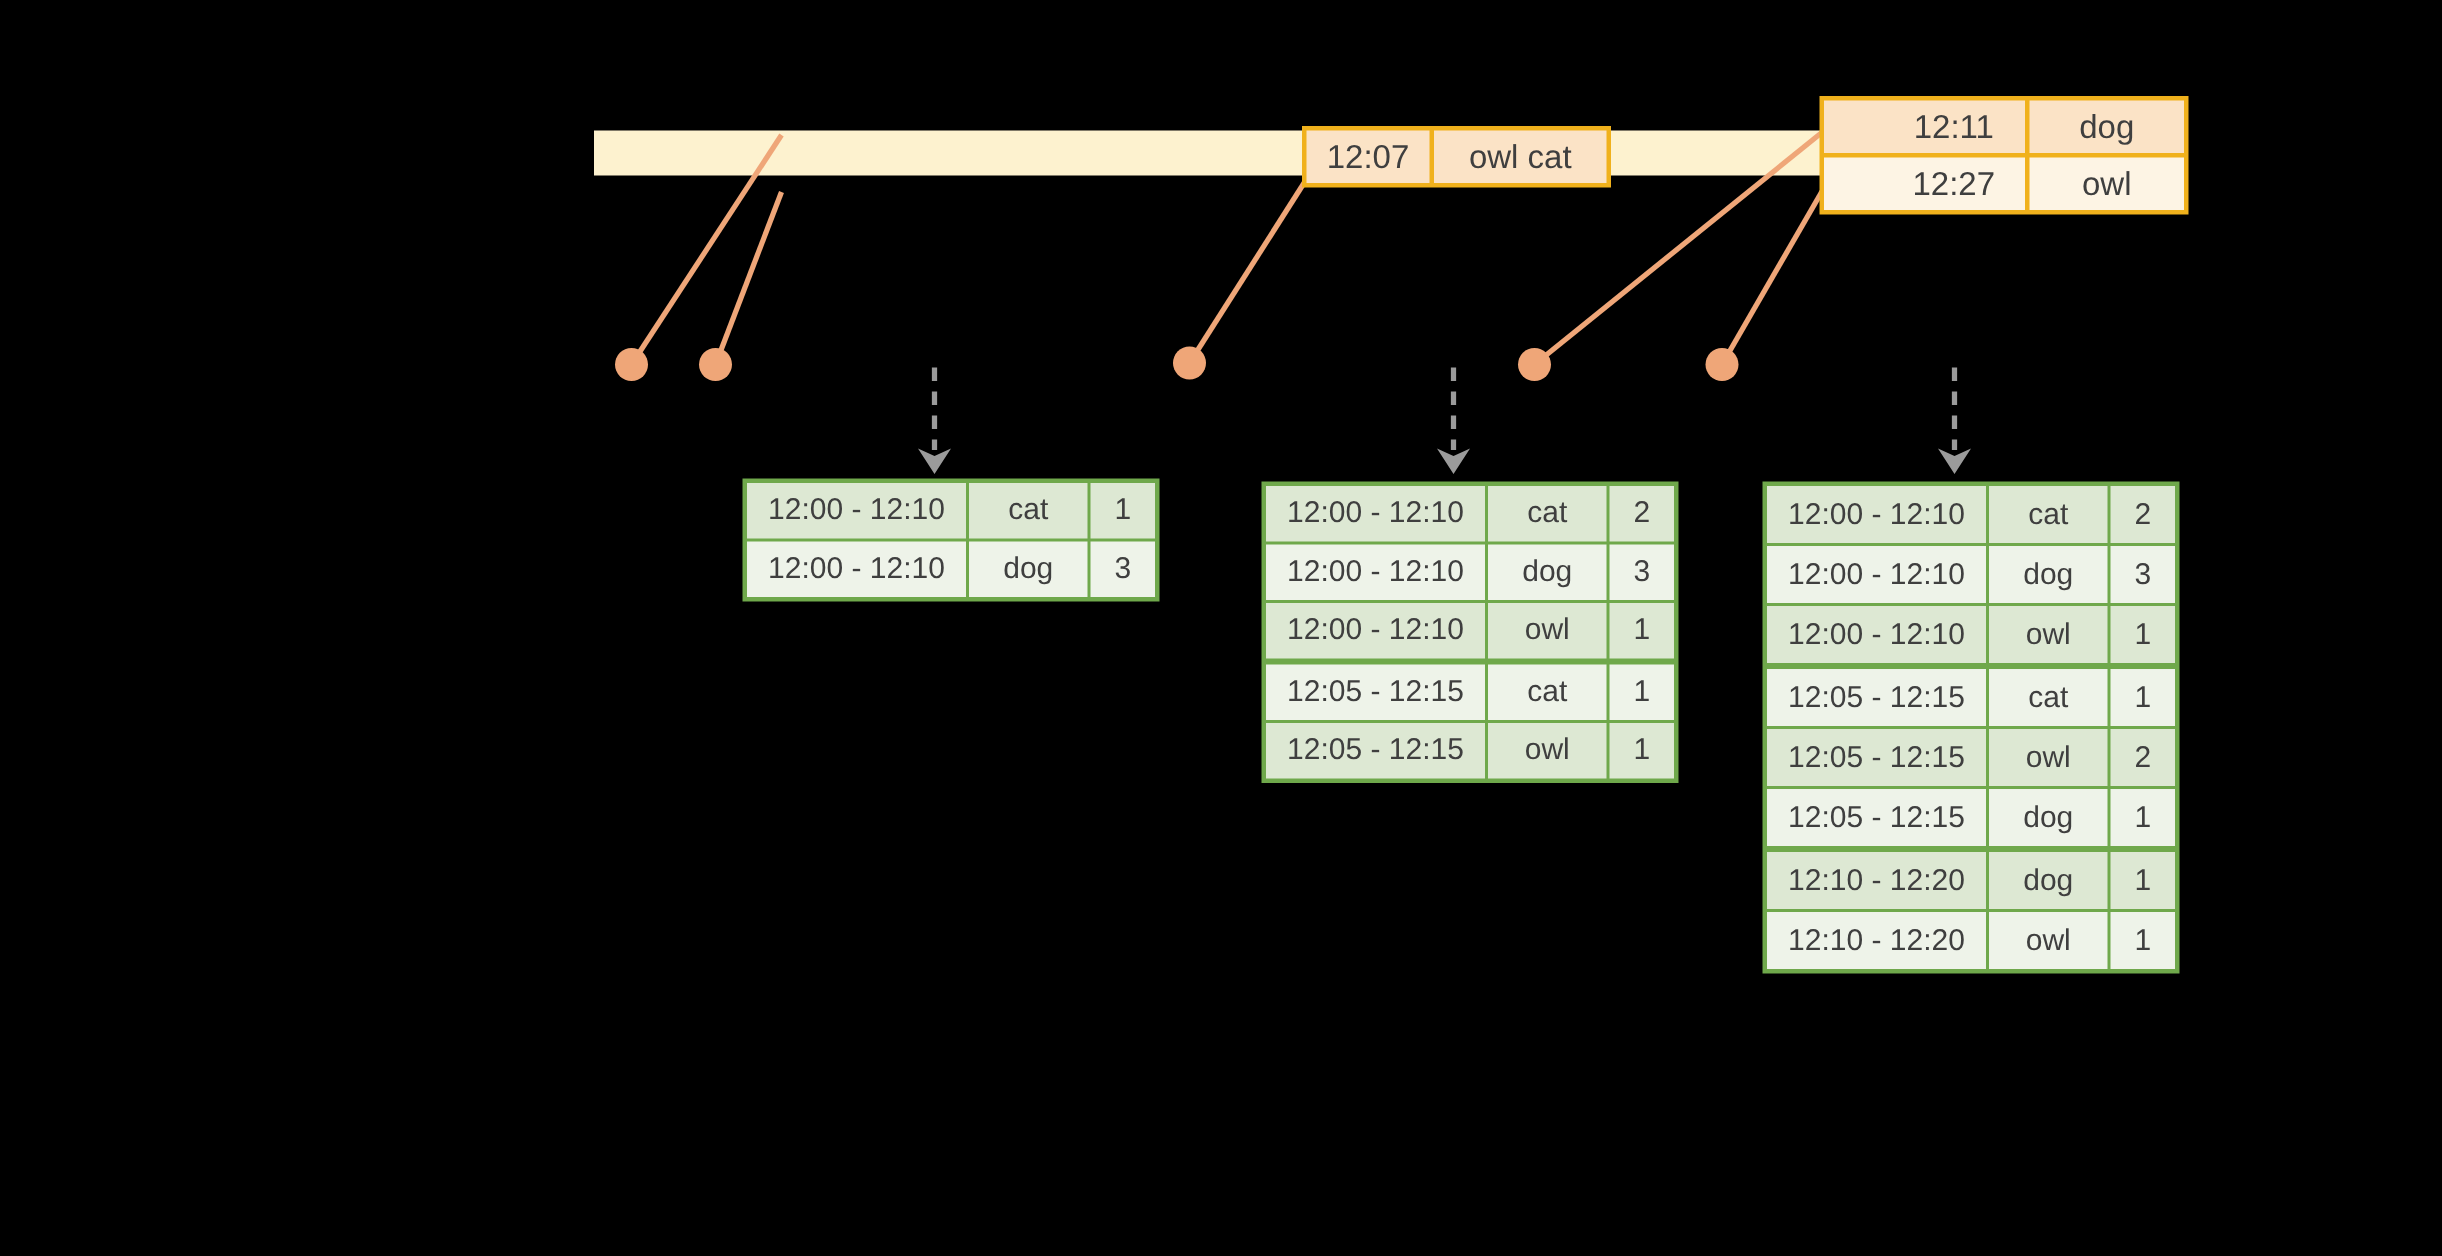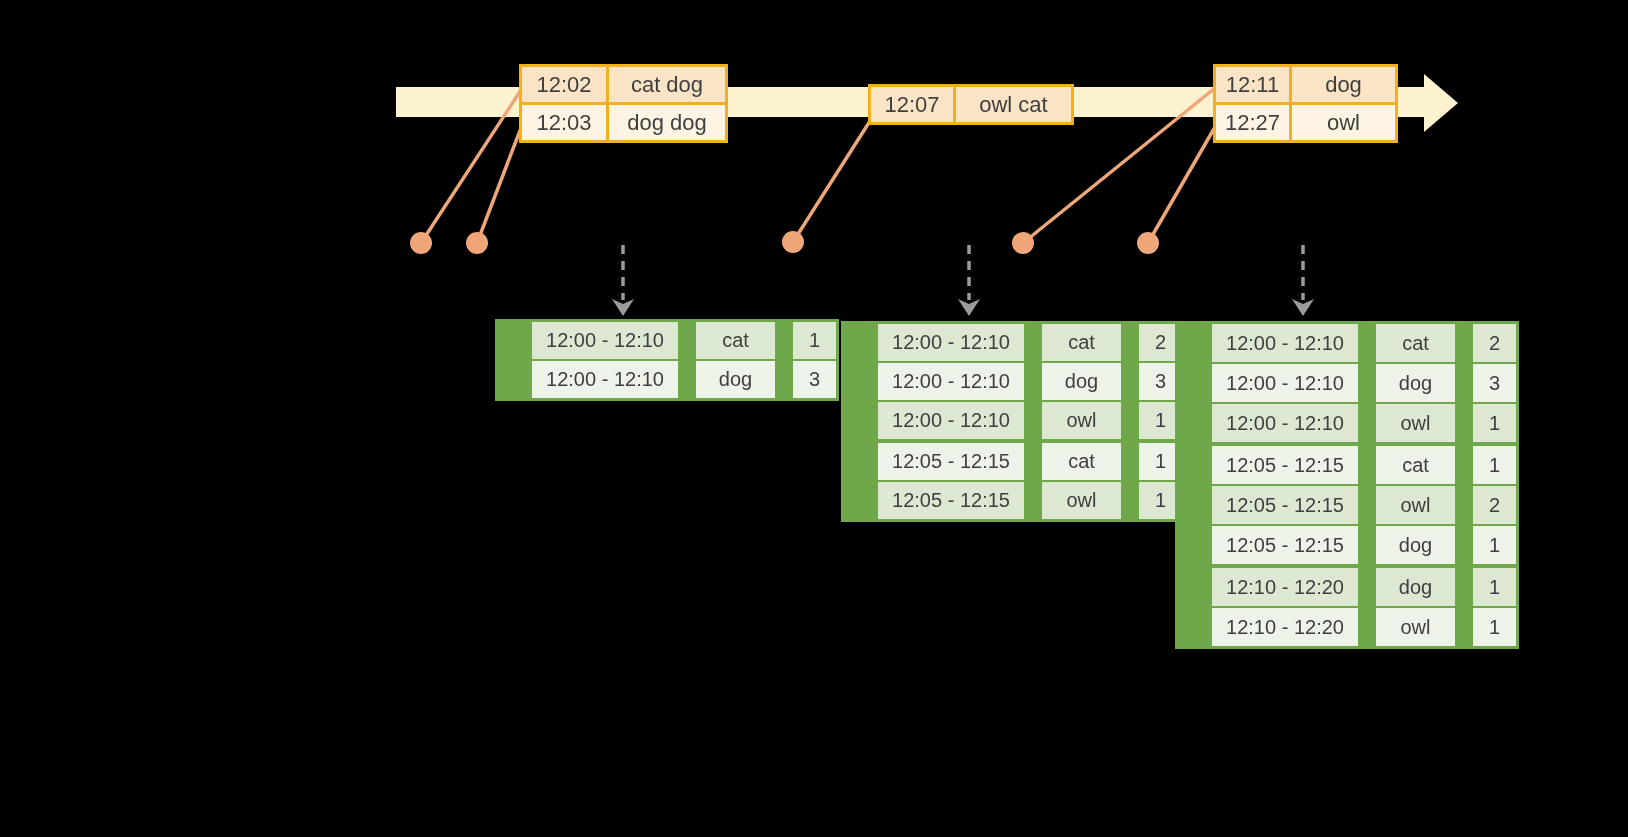--- a/index.html
+++ b/index.html
@@ -33,25 +33,25 @@
   .trig-head{fill:var(--gray);}
   
   .etable{position:absolute;background:var(--gold);padding:3px;
     display:flex;flex-direction:column;gap:3px;}
   .erow{display:flex;gap:3px;}
   .erow>div{height:35px;line-height:35px;text-align:center;font-size:22px;}
   .erow:nth-child(odd)>div{background:var(--peach);}
   .erow:nth-child(even)>div{background:var(--cream);}
   .e1 .tcell{width:84px;} .e1 .wcell{width:116px;}
   .e2 .tcell{width:82px;} .e2 .wcell{width:115px;}
-  .e3 .tcell{width:73px;} .e3 .wcell{width:103px;}
+  .e3 .tcell{width:95px;padding-left:39px;} .e3 .wcell{width:103px;}
   
   .gtable{position:absolute;background:var(--green);padding:3px;
     display:flex;flex-direction:column;gap:2px;}
-  .grow{display:flex;gap:18px;margin-left:34px;}
+  .grow{display:flex;gap:2px;}
   .grow>div{height:37px;line-height:37px;text-align:center;font-size:20px;}
   .t3 .grow>div{height:38px;line-height:38px;}
   .grow:nth-child(odd)>div{background:var(--gdark);}
   .grow:nth-child(even)>div{background:var(--glight);}
   .grow.group-start{margin-top:2px;}
   .wincell{width:146px;} .wordcell{width:79px;} .cntcell{width:43px;}
 </style>
 </head>
 <body>
 
@@ -72,30 +72,20 @@
     <circle class="dot" cx="1023" cy="243" r="11"></circle>
     <circle class="dot" cx="1148" cy="243" r="11"></circle>
     <line class="trig" x1="623" y1="245" x2="623" y2="300"></line>
     <polygon class="trig-head" points="612,299 623,316 634,299 623,304"></polygon>
     <line class="trig" x1="969" y1="245" x2="969" y2="300"></line>
     <polygon class="trig-head" points="958,299 969,316 980,299 969,304"></polygon>
     <line class="trig" x1="1303" y1="245" x2="1303" y2="300"></line>
     <polygon class="trig-head" points="1292,299 1303,316 1314,299 1303,304"></polygon>
   </svg>
 
-  <div class="etable e1" style="left:519px;top:64px;">
-    <div class="erow">
-      <div class="tcell">12:02</div>
-      <div class="wcell">cat dog</div>
-    </div>
-    <div class="erow">
-      <div class="tcell">12:03</div>
-      <div class="wcell">dog dog</div>
-    </div>
-  </div>
 
   <div class="etable e2" style="left:868px;top:84px;">
     <div class="erow">
       <div class="tcell">12:07</div>
       <div class="wcell">owl cat</div>
     </div>
   </div>
 
   <div class="etable e3" style="left:1213px;top:64px;">
     <div class="erow">

